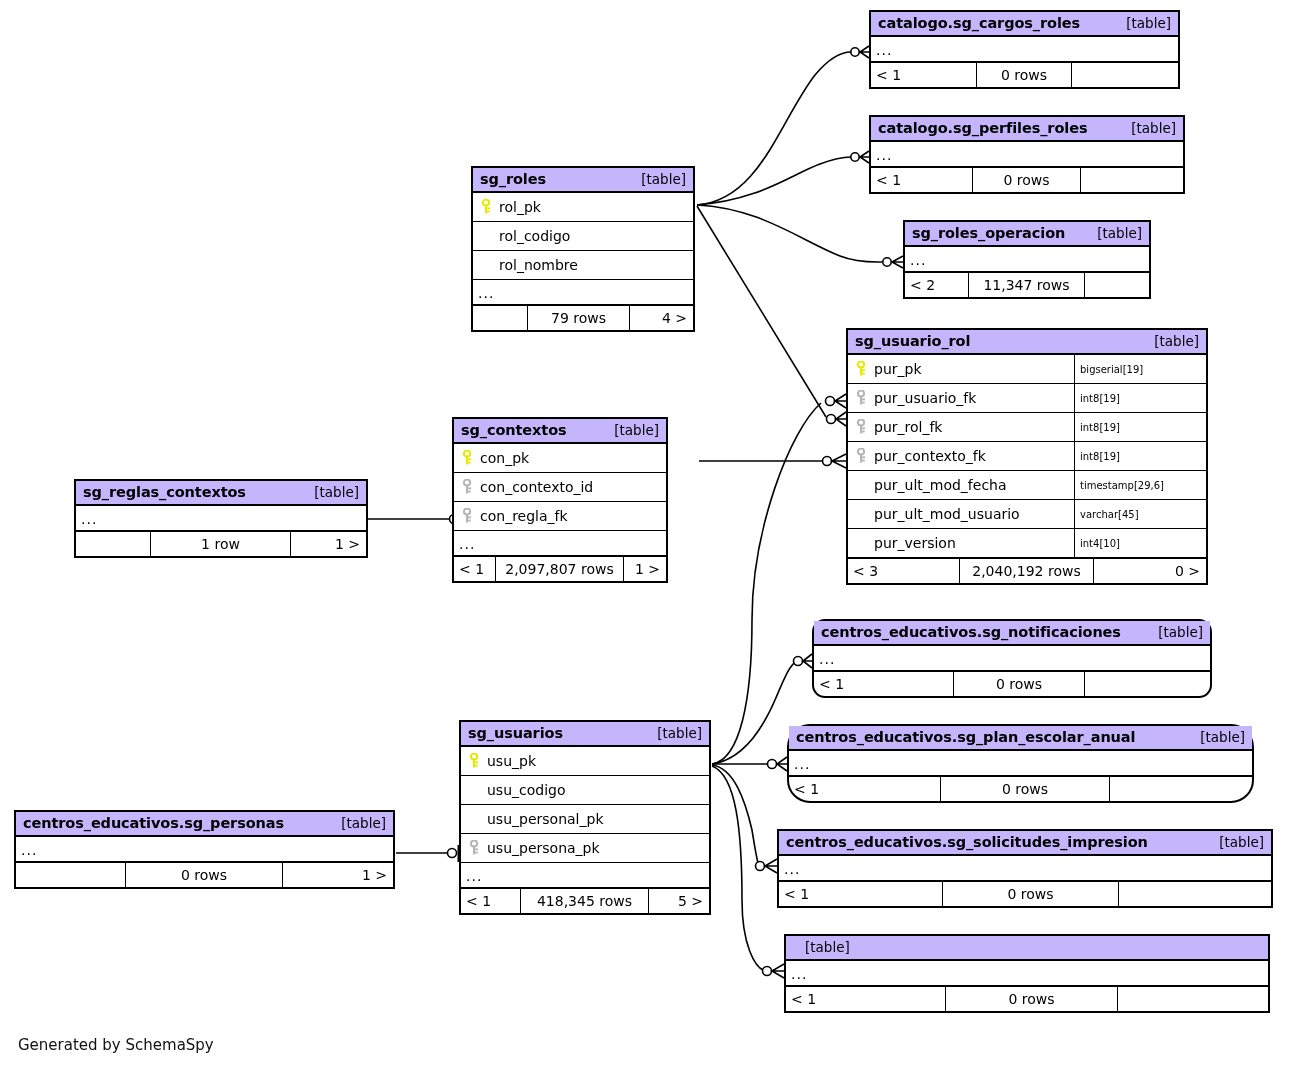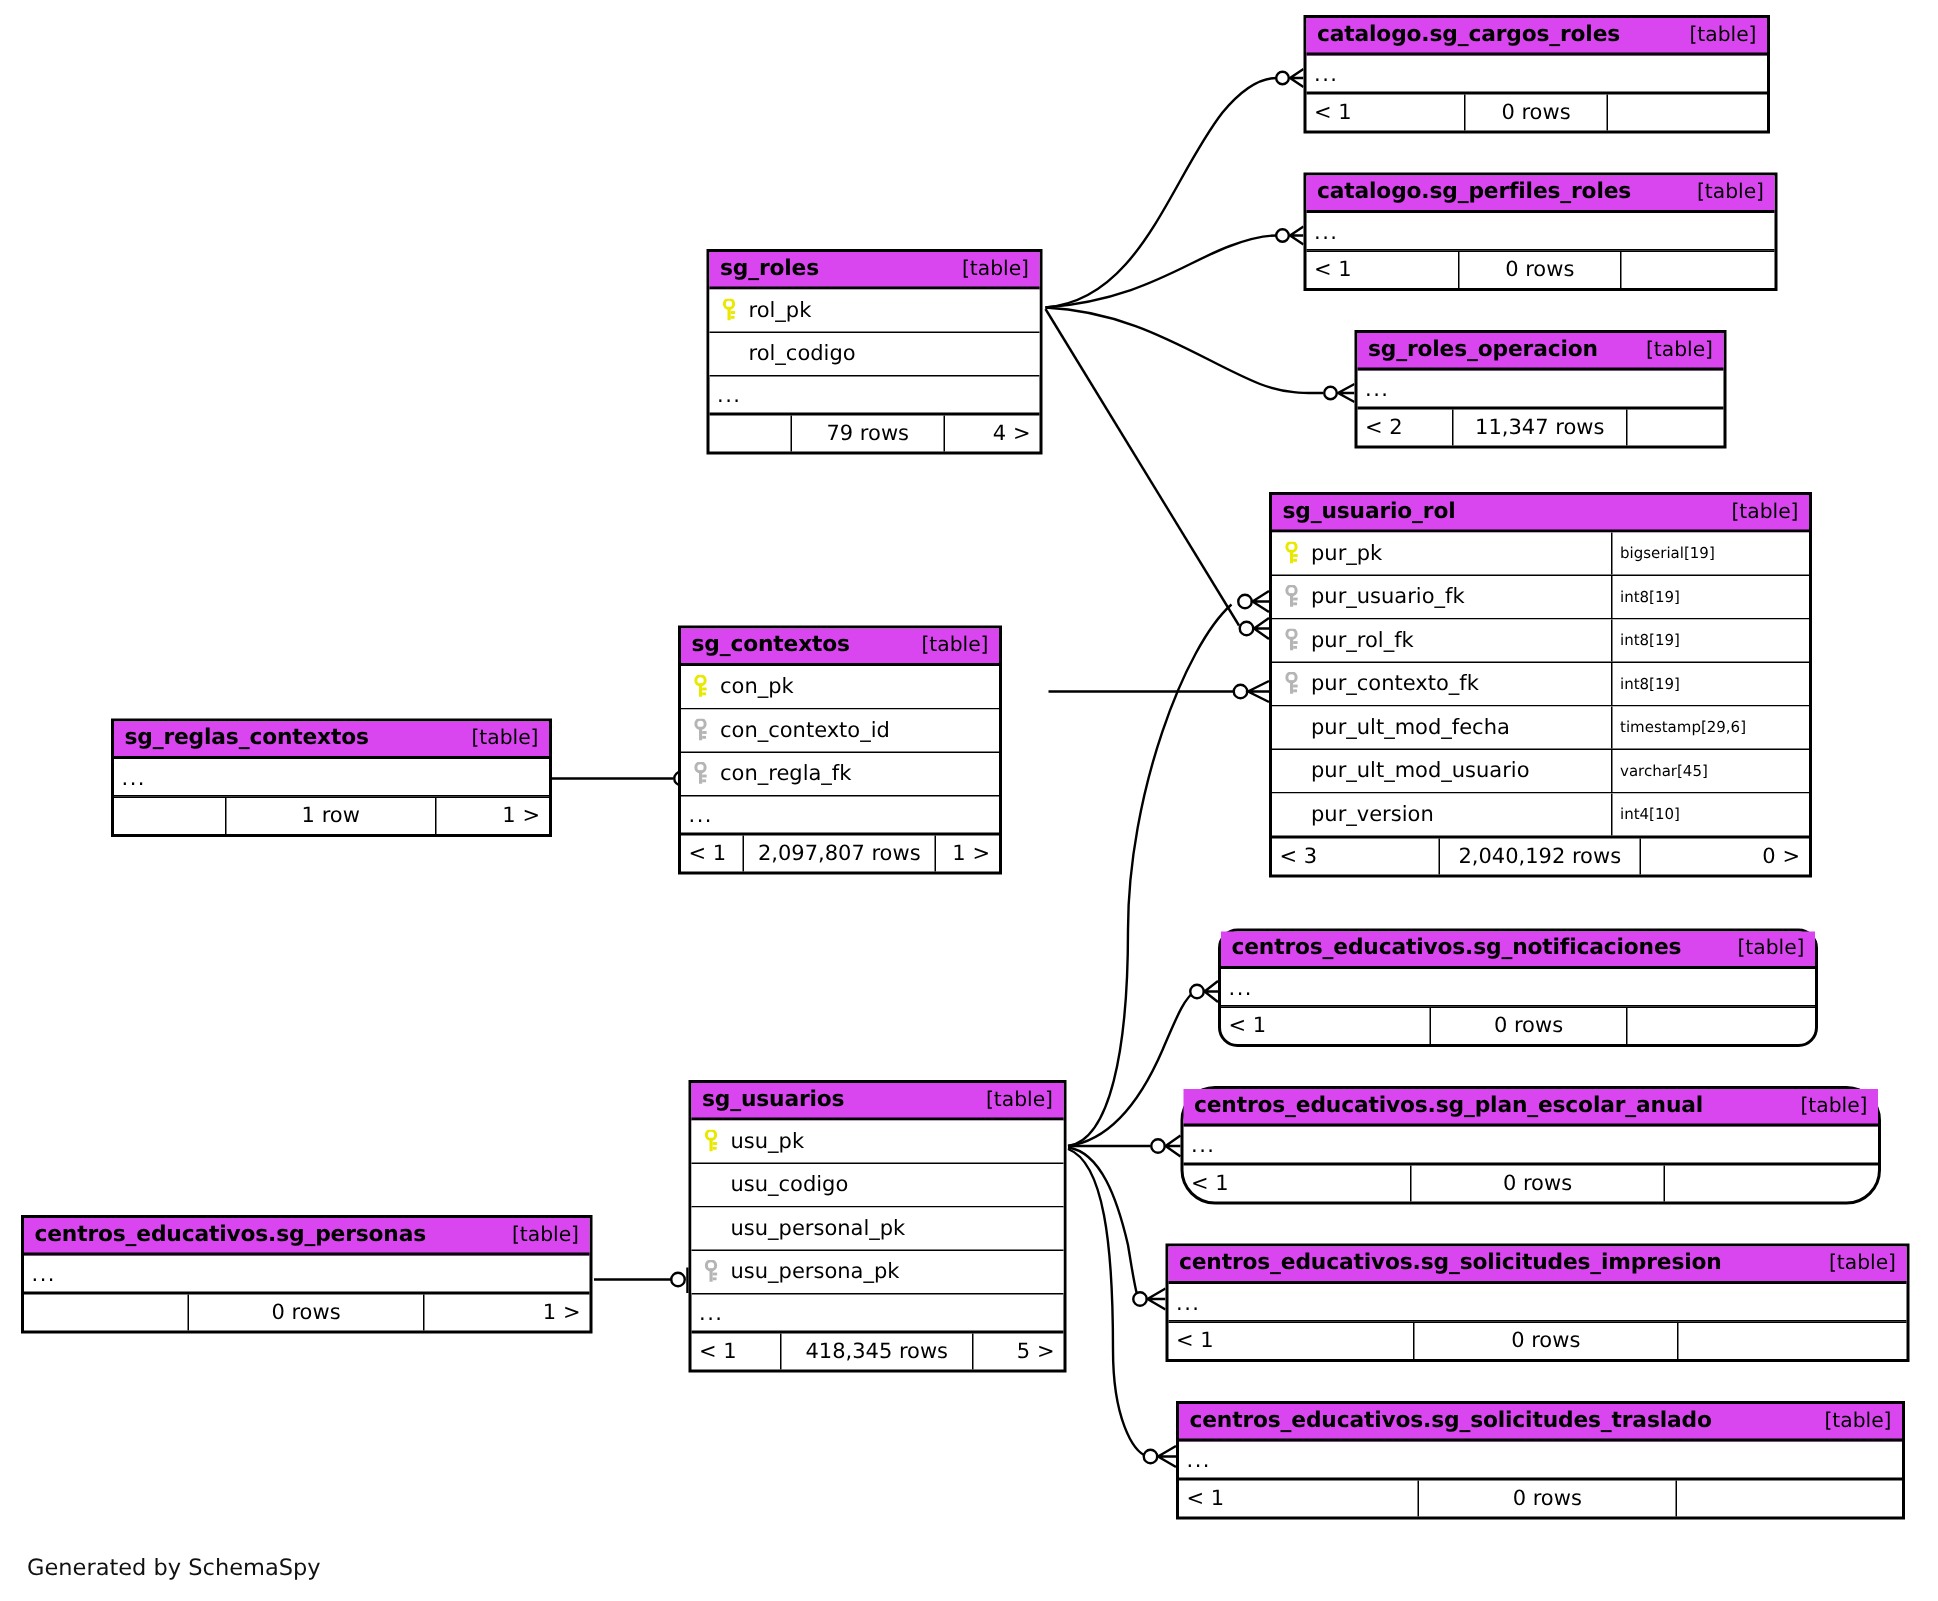--- a/index.html
+++ b/index.html
@@ -34,21 +34,21 @@
     position: absolute;
     box-sizing: border-box;
     background: #ffffff;
     border: 2px solid #000000;
     z-index: 2;
   }
   .t-header {
     display: flex;
     align-items: center;
     justify-content: space-between;
-    background: #d946ef;
+    background: #c4b5fd;
     border-bottom: 2px solid #000000;
     padding: 1px 7px 2px 7px;
     box-sizing: border-box;
     height: 25px;
     line-height: 22px;
   }
   .t-title {
     font-weight: bold;
     font-size: 14.5px;
     color: #000;
@@ -314,20 +314,26 @@
               </svg></span>
             <span>rol_pk</span>
           </div>
         </div>
         <div class="t-col">
           <div class="col-name">
             <span class="key"></span>
             <span>rol_codigo</span>
           </div>
         </div>
+        <div class="t-col">
+          <div class="col-name">
+            <span class="key"></span>
+            <span>rol_nombre</span>
+          </div>
+        </div>
         <div class="t-ellipsis">
           <span>...</span>
         </div>
         <div class="t-footer">
           <div class="f-left" style="width: 55px;"></div>
           <div class="f-mid">79 rows</div>
           <div class="f-right" style="width: 63px;">4 &gt;</div>
         </div>
       </div>
       <div class="table-node" style="left: 846px; top: 328px; width: 362px;">
@@ -570,21 +576,20 @@
           <span>...</span>
         </div>
         <div class="t-footer">
           <div class="f-left" style="width: 164px;">&lt; 1</div>
           <div class="f-mid">0 rows</div>
           <div class="f-right" style="width: 152px;"></div>
         </div>
       </div>
       <div class="table-node" style="left: 784px; top: 934px; width: 486px;">
         <div class="t-header">
-          <div class="t-title">centros_educativos.sg_solicitudes_traslado</div>
           <div class="t-kind">[table]</div>
         </div>
         <div class="t-ellipsis">
           <span>...</span>
         </div>
         <div class="t-footer">
           <div class="f-left" style="width: 160px;">&lt; 1</div>
           <div class="f-mid">0 rows</div>
           <div class="f-right" style="width: 150px;"></div>
         </div>

